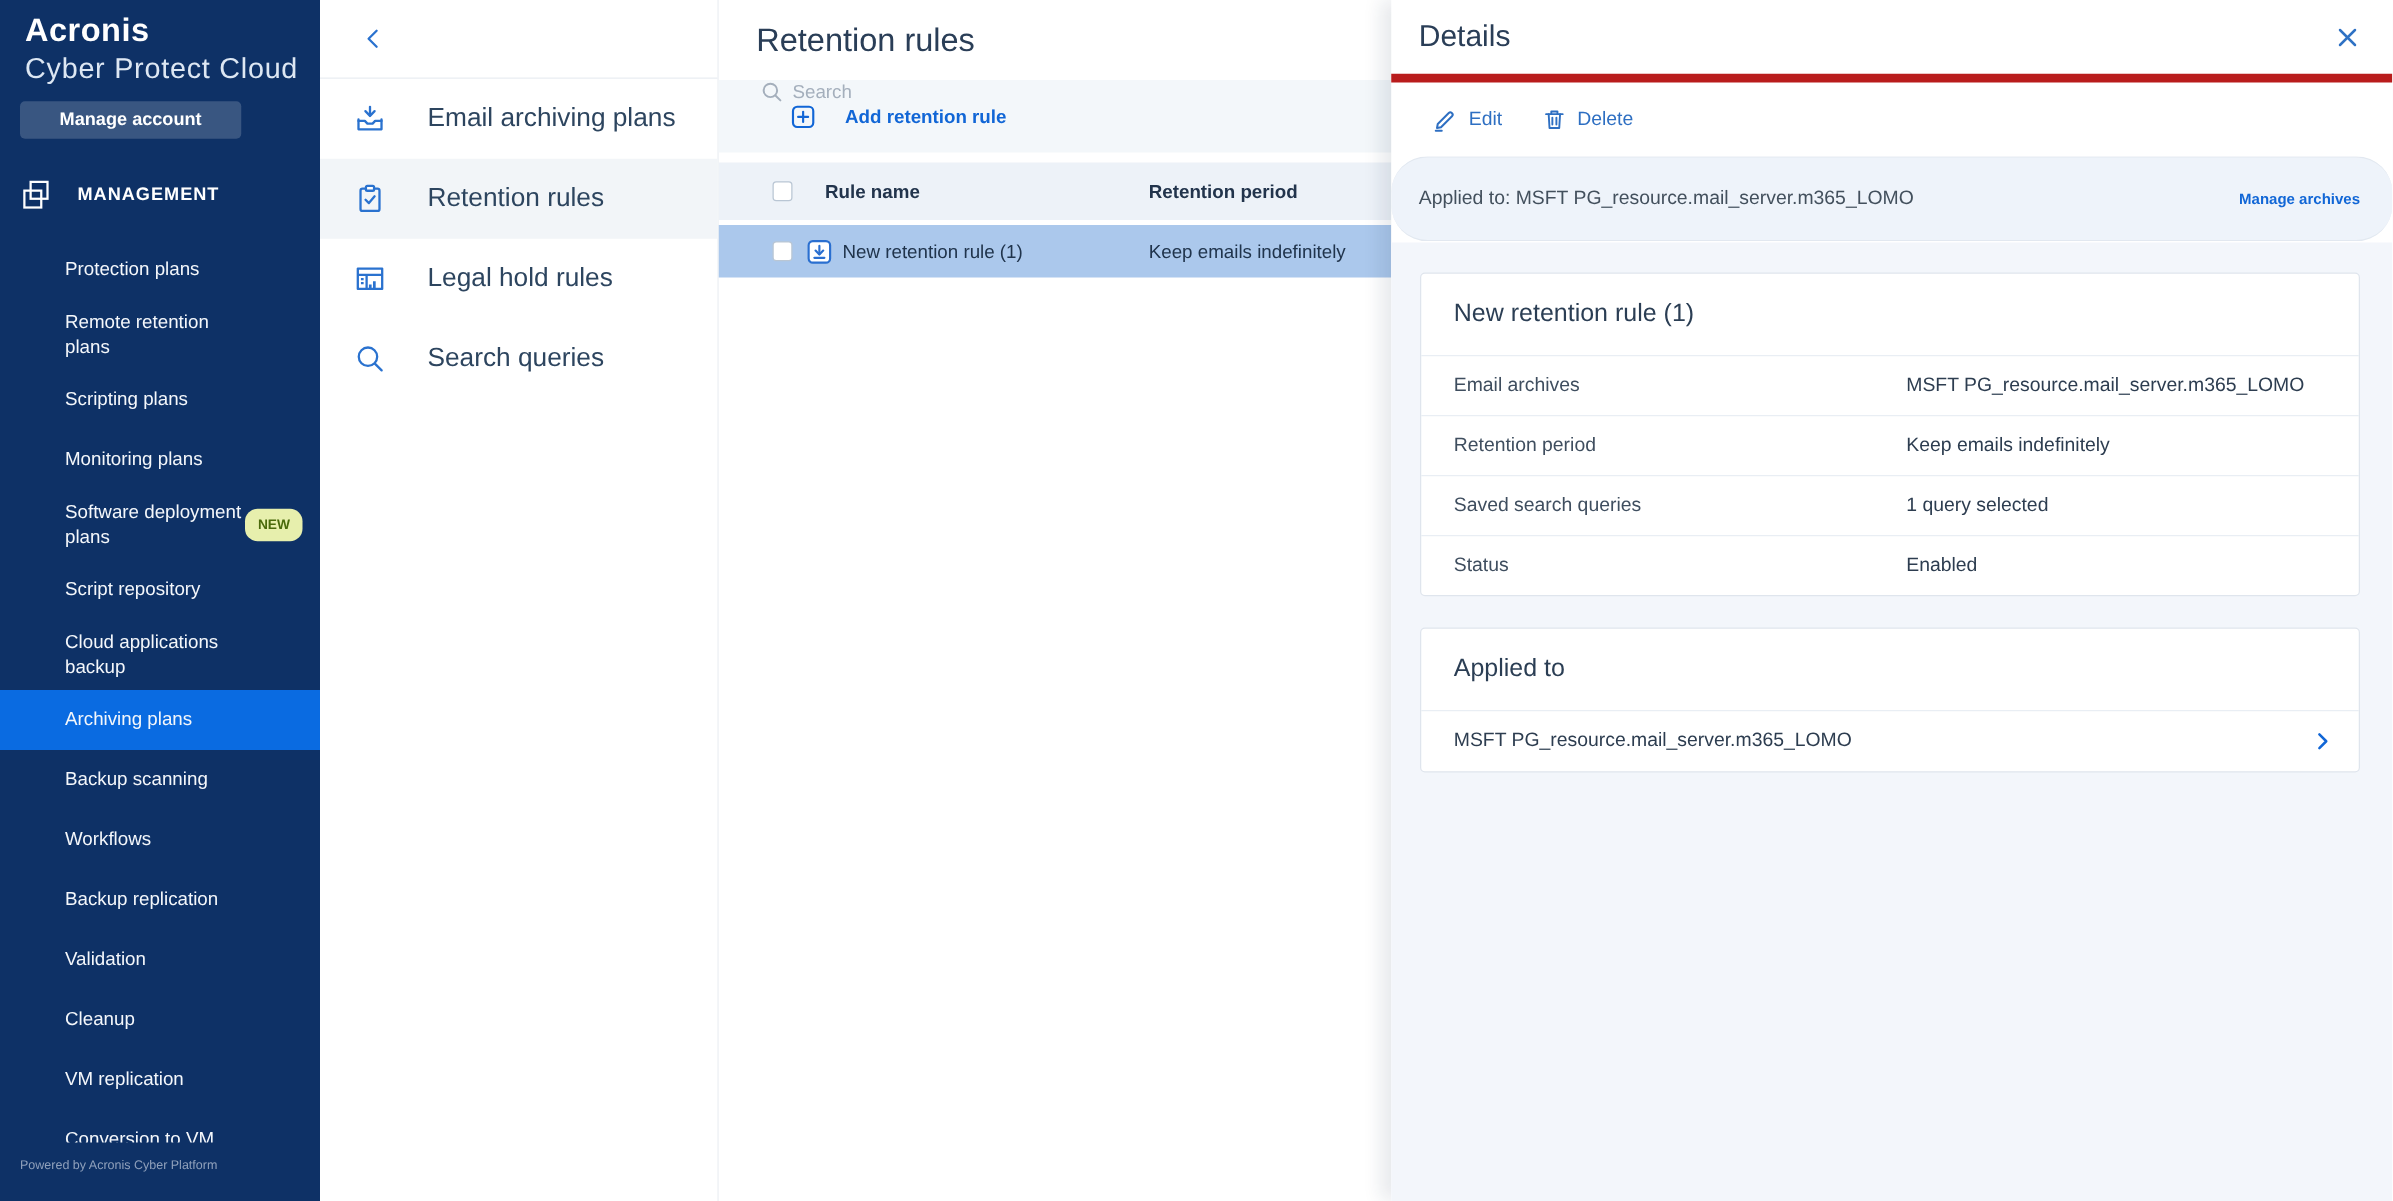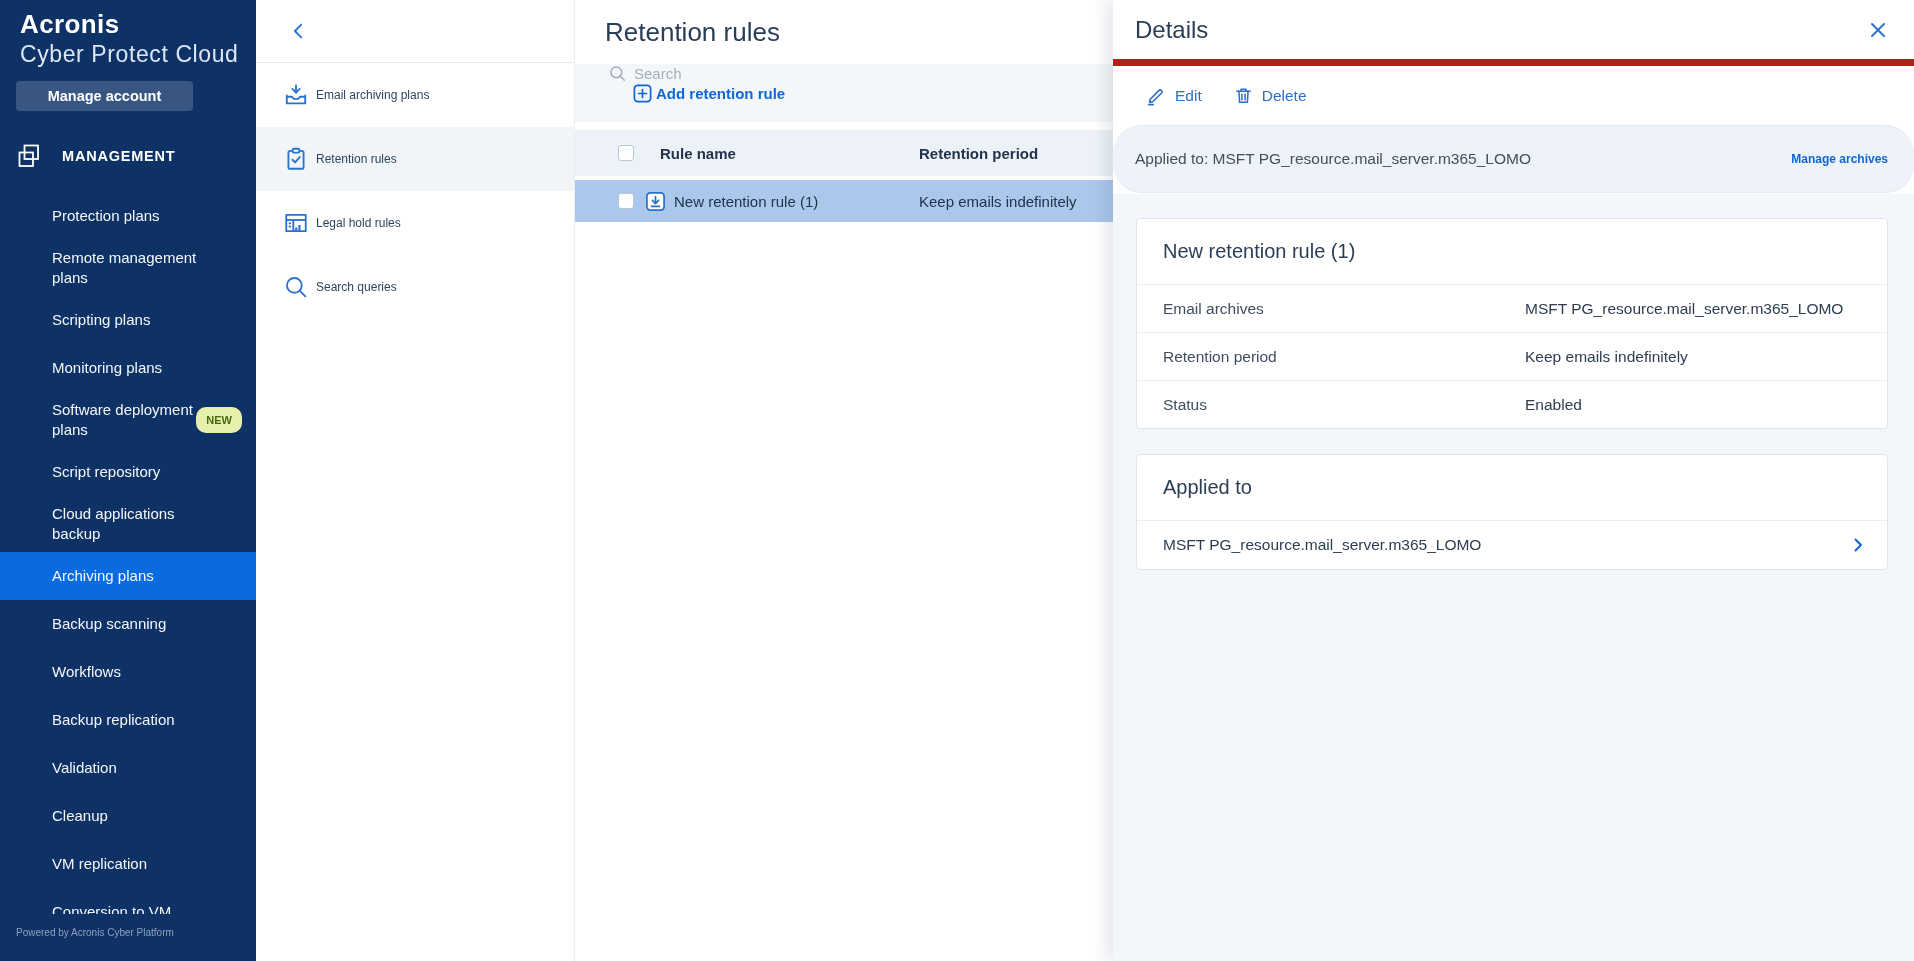--- a/index.html
+++ b/index.html
@@ -20,32 +20,32 @@
     font-size:15px;line-height:20px;color:#f4f7fb;cursor:pointer;}
   .nav-item.selected{background:#0a6be1;}
   .nav-label{max-width:150px;}
   .badge{margin-left:auto;background:#e7efad;color:#4b6a0c;font-size:11px;font-weight:700;padding:3px 10px;border-radius:10px;flex:none;}
   .powered{position:absolute;left:16px;top:927px;font-size:10px;color:#8fa0bb;}
 
   
   .subnav{position:absolute;left:256px;top:0;width:319px;height:961px;background:#fff;border-right:1px solid #e9edf2;box-sizing:border-box;}
   .subnav-header{height:62px;border-bottom:1px solid #e9edf2;display:flex;align-items:center;padding-left:30px;}
   .back-btn{width:26px;height:26px;display:flex;align-items:center;justify-content:center;cursor:pointer;}
-  .subnav-item{height:64px;display:flex;align-items:center;padding-left:27px;gap:7px;font-size:12px;color:#2d455f;cursor:pointer;}
+  .subnav-item{height:64px;display:flex;align-items:center;padding-left:27px;gap:33px;font-size:21px;color:#2d455f;cursor:pointer;}
   .subnav-item.selected{background:#f2f5f8;}
   .icon26{width:26px;height:26px;flex:none;display:block;}
 
   
   .main{position:absolute;left:575px;top:0;width:538px;height:961px;background:#fff;}
   .main-title-row{position:absolute;left:0;top:0;width:538px;height:64px;display:flex;align-items:center;padding-left:30px;box-sizing:border-box;}
   .main-title{font-size:26px;color:#2a3e57;}
   .main-toolbar{position:absolute;left:0;top:64px;width:538px;height:58px;background:#f3f7fa;display:flex;align-items:flex-start;padding-left:33px;box-sizing:border-box;flex-direction:column;}
   .search-btn{display:flex;align-items:center;gap:7px;cursor:pointer;}
   .search-label{font-size:15px;color:#a4afbc;}
-  .add-btn{display:flex;align-items:center;gap:3px;margin-left:24px;cursor:pointer;}
+  .add-btn{display:flex;align-items:center;gap:23px;margin-left:24px;cursor:pointer;}
   .add-label{font-size:15px;font-weight:600;color:#1166d6;}
   .table-head{position:absolute;left:0;top:130px;width:538px;height:46px;background:#edf2f8;display:flex;align-items:center;padding-left:43px;box-sizing:border-box;font-size:15px;font-weight:700;color:#22344c;}
   .col-name{margin-left:26px;}
   .col-period{position:absolute;left:344px;}
   .table-row{position:absolute;left:0;top:180px;width:538px;height:42px;background:#abc8ec;display:flex;align-items:center;padding-left:43px;box-sizing:border-box;font-size:15px;color:#20344c;cursor:pointer;}
   .row-icon{margin-left:11px;flex:none;display:block;}
   .row-name{margin-left:8px;}
   .row-period{position:absolute;left:344px;}
   .checkbox{width:16px;height:16px;background:#fff;border:1px solid #b9c6d4;border-radius:3px;box-sizing:border-box;flex:none;cursor:pointer;}
 
@@ -91,21 +91,21 @@
         </svg>
       </span>
       <span class="mgmt-label">MANAGEMENT</span>
     </div>
 
     <div class="nav">
       <div class="nav-item">
           <span class="nav-label">Protection plans</span>
         </div>
       <div class="nav-item">
-          <span class="nav-label">Remote management plans</span>
+          <span class="nav-label">Remote retention plans</span>
         </div>
       <div class="nav-item">
           <span class="nav-label">Scripting plans</span>
         </div>
       <div class="nav-item">
           <span class="nav-label">Monitoring plans</span>
         </div>
       <div class="nav-item">
         <span class="nav-label">Software deployment plans</span>
         <span class="badge">NEW</span>
@@ -293,20 +293,24 @@
     <div class="d-body">
       <div class="card">
         <div class="card-title-row">New retention rule (1)</div>
         <div class="field">
           <span class="field-label">Email archives</span>
           <span class="field-value">MSFT PG_resource.mail_server.m365_LOMO</span>
         </div>
         <div class="field">
           <span class="field-label">Retention period</span>
           <span class="field-value">Keep emails indefinitely</span>
+        </div>
+        <div class="field">
+          <span class="field-label">Saved search queries</span>
+          <span class="field-value">1 query selected</span>
         </div>
         <div class="field">
           <span class="field-label">Status</span>
           <span class="field-value">Enabled</span>
         </div>
       </div>
 
       <div class="card card2">
         <div class="card-title-row">Applied to</div>
         <div class="applied-row">

